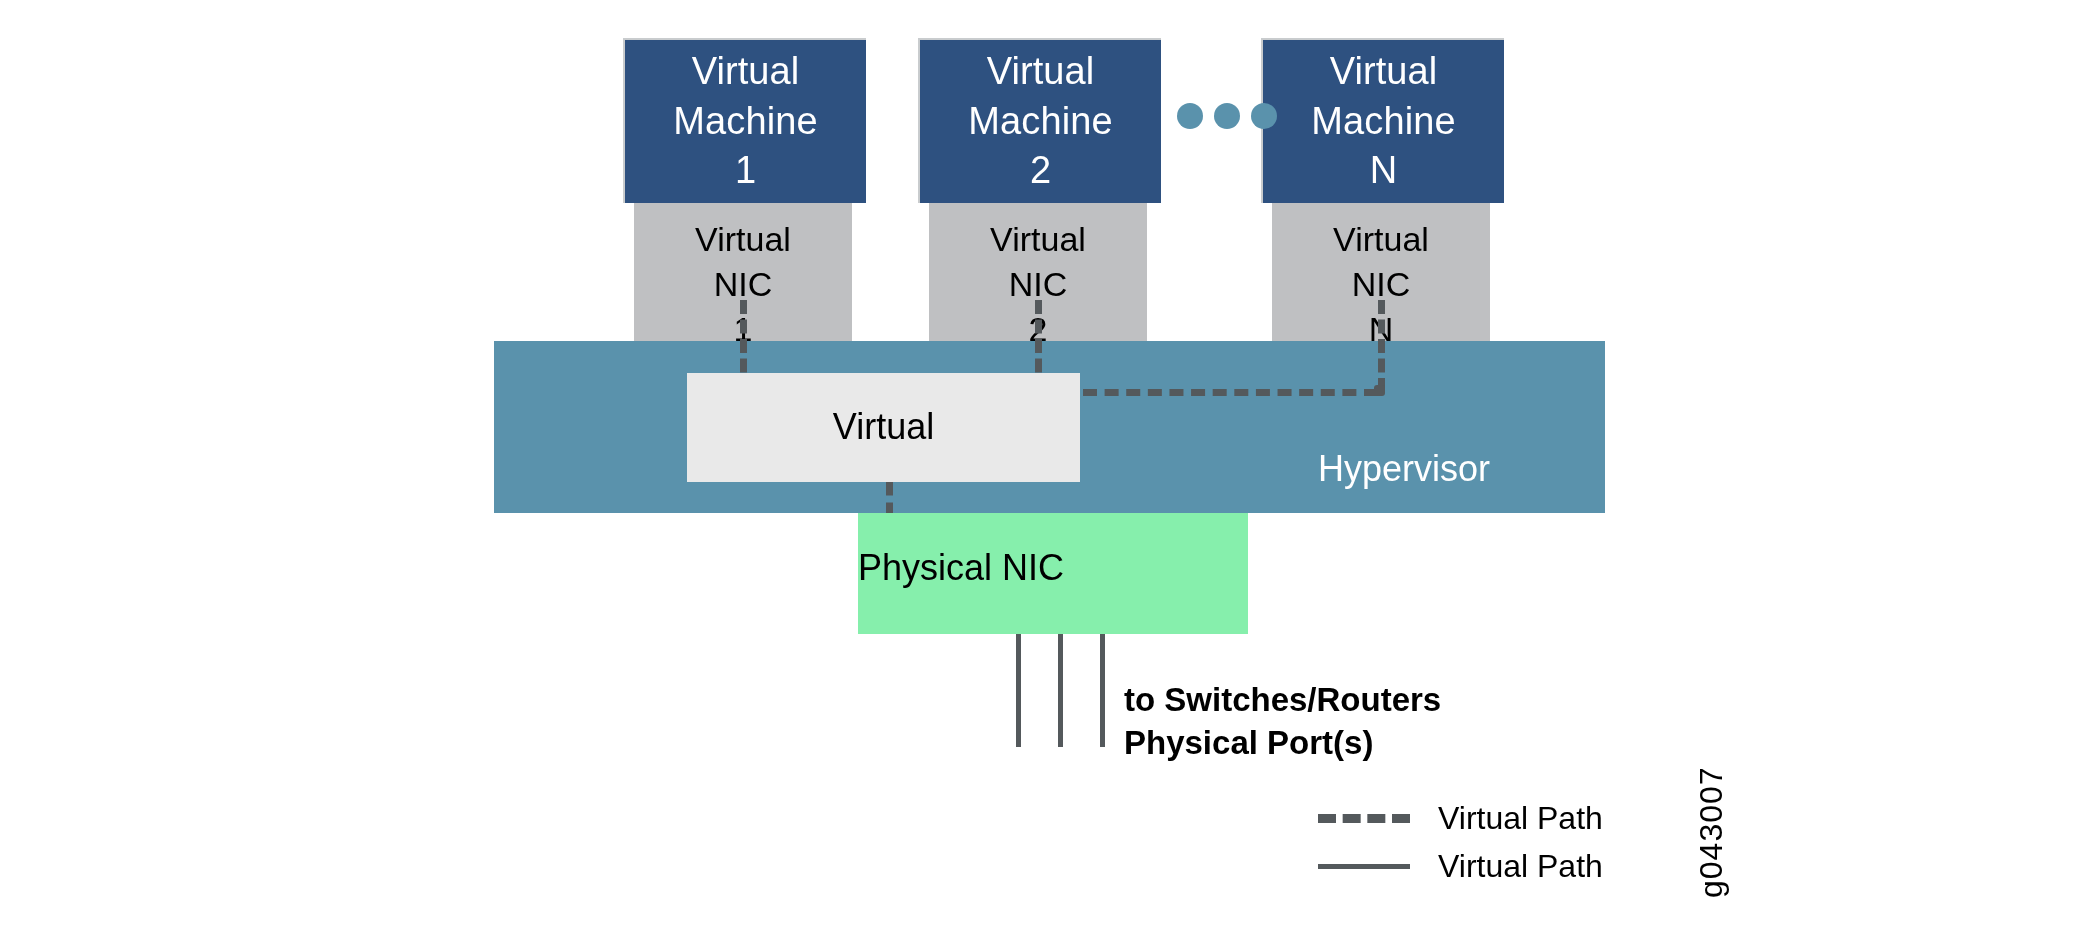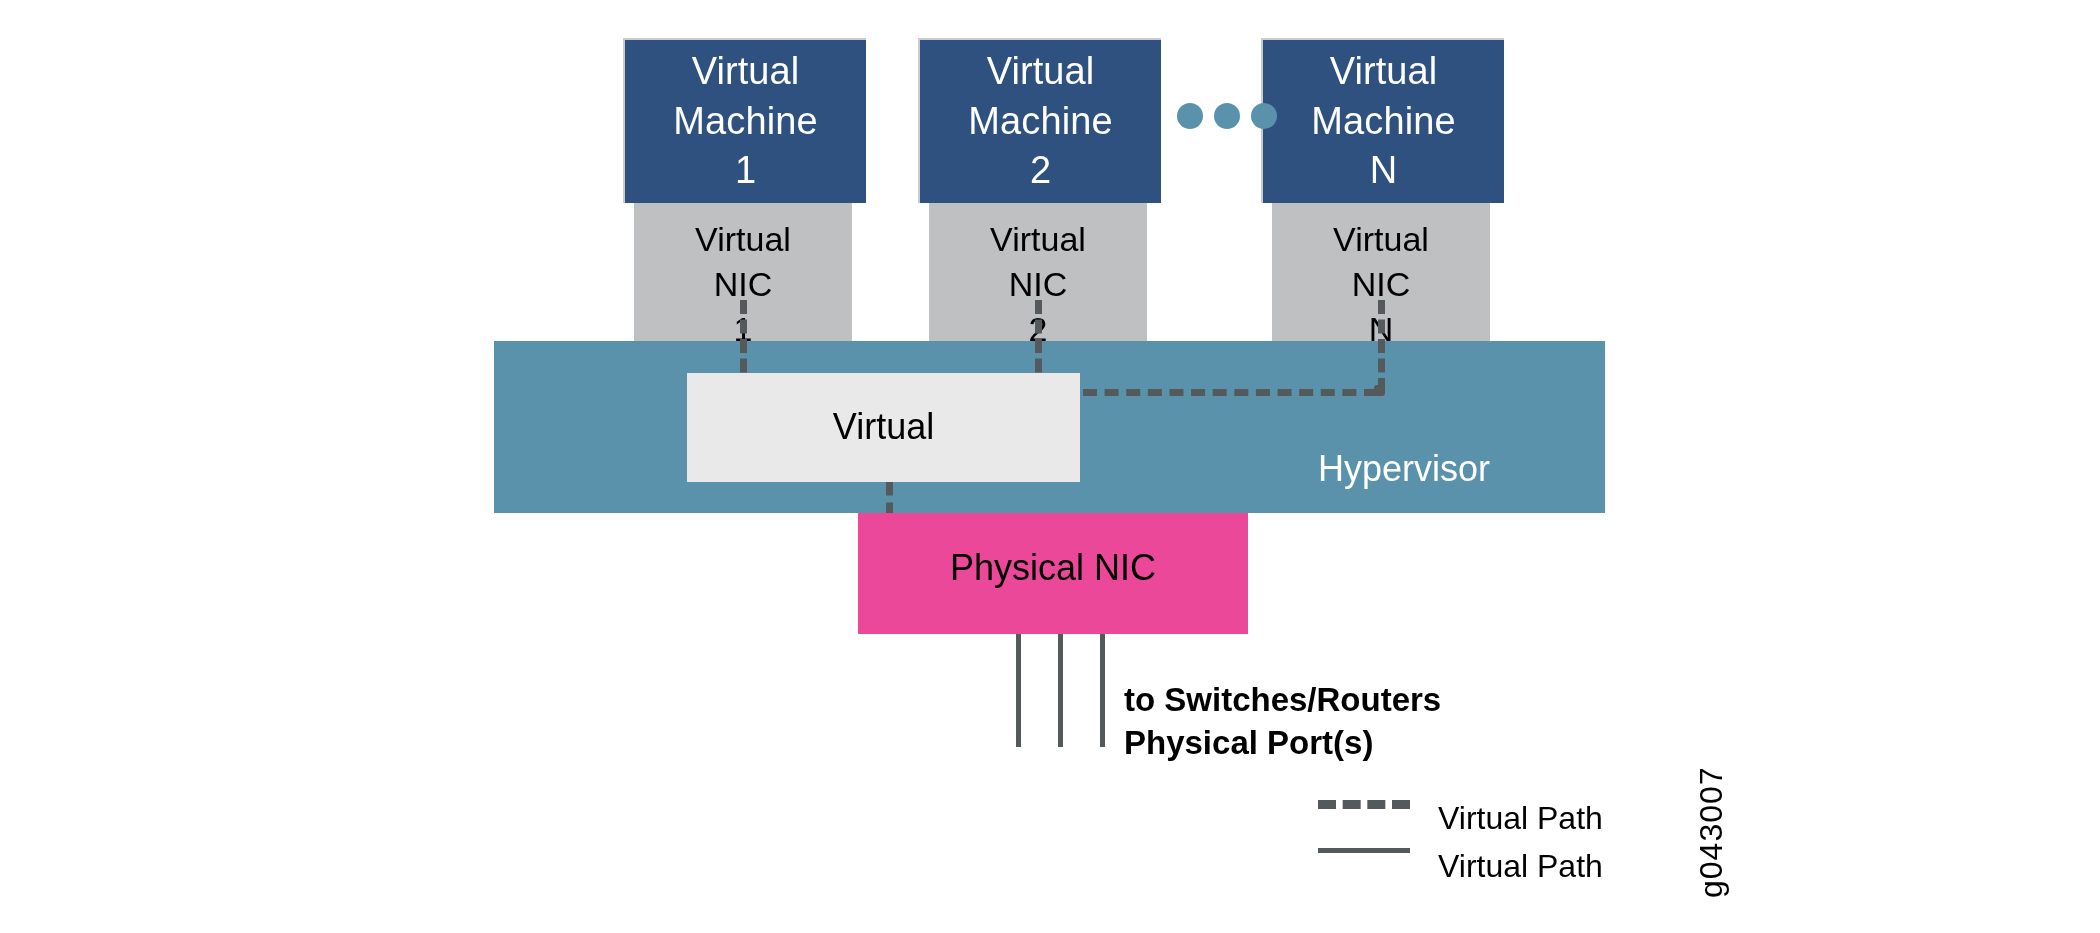--- a/index.html
+++ b/index.html
@@ -91,26 +91,25 @@
     display: flex;
     flex-direction: column;
     align-items: center;
     justify-content: center;
   }
   .vswitch-box .ln { display: block; white-space: nowrap; }
 
   
   .pnic-box {
     position: absolute;
-    background: #ec4899;
+    background: #86efac;
     color: #000000;
     font-size: 36px;
     display: flex;
     align-items: flex-start;
-    justify-content: center;
     padding-top: 34px;
     box-sizing: border-box;
   }
   .pnic-box .ln { white-space: nowrap; }
 
   
   .vpath-v {                 
     position: absolute;
     width: 0;
     border-left: 7px dashed #54595C;
@@ -140,20 +139,21 @@
     line-height: 1.30;
     white-space: nowrap;
   }
   .port-label .ln { display: block; }
 
   
   .legend { position: absolute; }
   .legend-row {
     position: absolute;
     display: flex;
+    align-items: center;
   }
   .legend-swatch-dashed {
     width: 92px;
     height: 0;
     border-top: 9px dashed #54595C;
     margin-right: 28px;
     flex: 0 0 auto;
   }
   .legend-swatch-solid {
     width: 92px;

